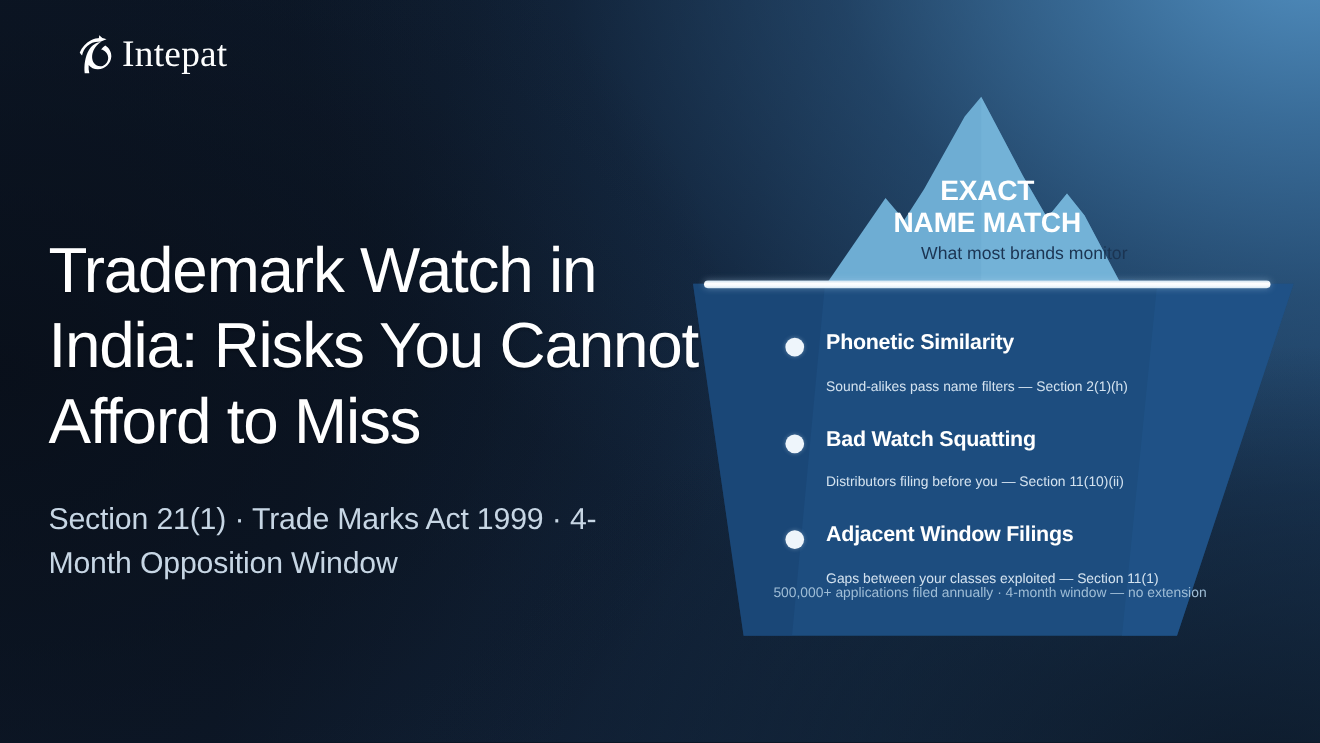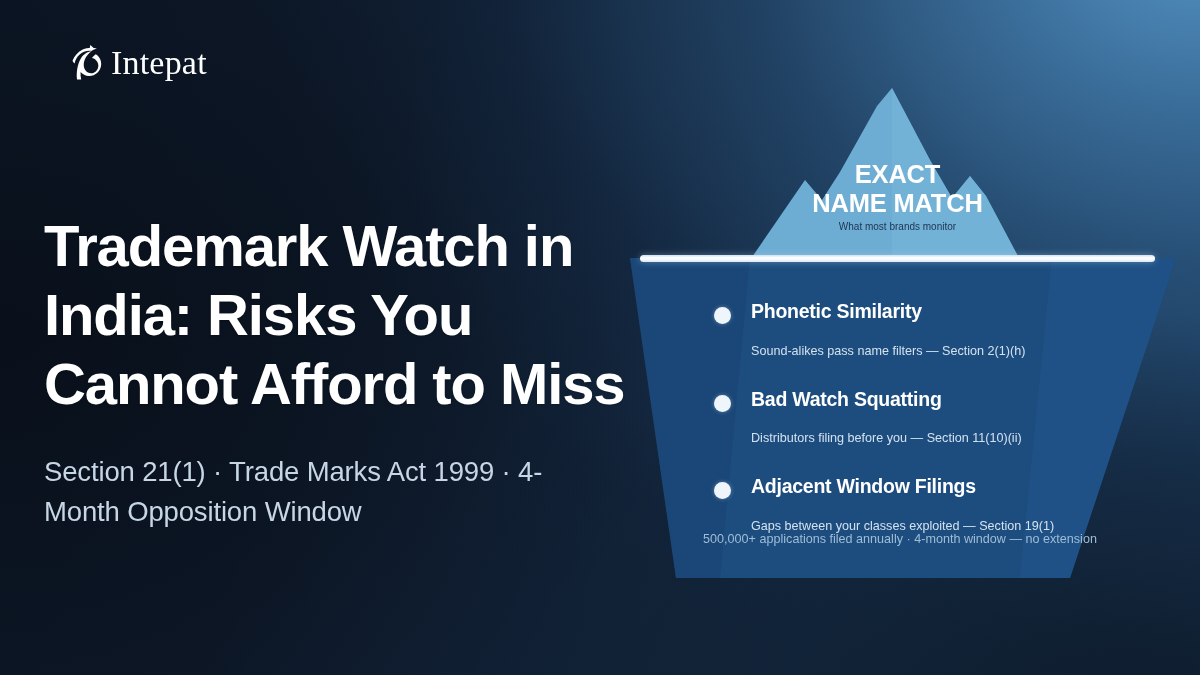--- a/index.html
+++ b/index.html
@@ -55,42 +55,42 @@
     background: radial-gradient(90% 80% at 96% 104%,
         rgba(10,20,33,0.80) 0%,
         rgba(12,23,38,0.45) 40%,
         rgba(0,0,0,0) 72%);
   }
 
   
   .logo {
     position: absolute;
     left: 70px;
-    top: 44px;
+    top: 31px;
     display: flex;
     align-items: center;
     gap: 9px;
   }
   .logo-mark { width: 32px; height: 38px; display: block; }
   .logo-word {
     font-family: "Liberation Serif", serif;
     font-size: 34px;
     line-height: 1;
     color: #fdfefe;
     letter-spacing: 0.2px;
   }
 
   
   .headline {
     position: absolute;
     left: 44px;
     top: 172px;
     width: 600px;
     font-size: 58px;
-    font-weight: bold;
+    font-weight: normal;
     line-height: 1.195;
     letter-spacing: -1.1px;
     color: #ffffff;
     text-shadow: 0 1px 2px rgba(0,0,0,0.22);
   }
   .subtitle {
     position: absolute;
     left: 44px;
     top: 452px;
     width: 560px;
@@ -140,25 +140,26 @@
   }
   .peak-title {
     font-size: 25.5px;
     font-weight: bold;
     line-height: 1.14;
     letter-spacing: -0.2px;
     color: #ffffff;
   }
   .peak-sub {
     margin-top: 3px;
-    font-size: 10px;
+    font-size: 16px;
     font-weight: 400;
     line-height: 1.2;
     color: #1b3css;
     color: #1b3452;
+    text-align: right;
   }
 
   
   .bullets {
     position: absolute;
     left: 711px;
     top: 300px;
     width: 350px;
   }
   .bullet {
@@ -275,20 +276,20 @@
 
     <div class="bullet">
       <span class="bullet-dot"></span>
       <div class="bullet-title">Bad Watch Squatting</div>
       <div class="bullet-sub">Distributors filing before you — Section 11(10)(ii)</div>
     </div>
 
     <div class="bullet">
       <span class="bullet-dot"></span>
       <div class="bullet-title">Adjacent Window Filings</div>
-      <div class="bullet-sub">Gaps between your classes exploited — Section 19(1)</div>
+      <div class="bullet-sub">Gaps between your classes exploited — Section 11(1)</div>
     </div>
 
   </div>
 
   <div class="ice-footer">500,000+ applications filed annually · 4-month window — no extension</div>
 
 </div>
 
 </body></html>

